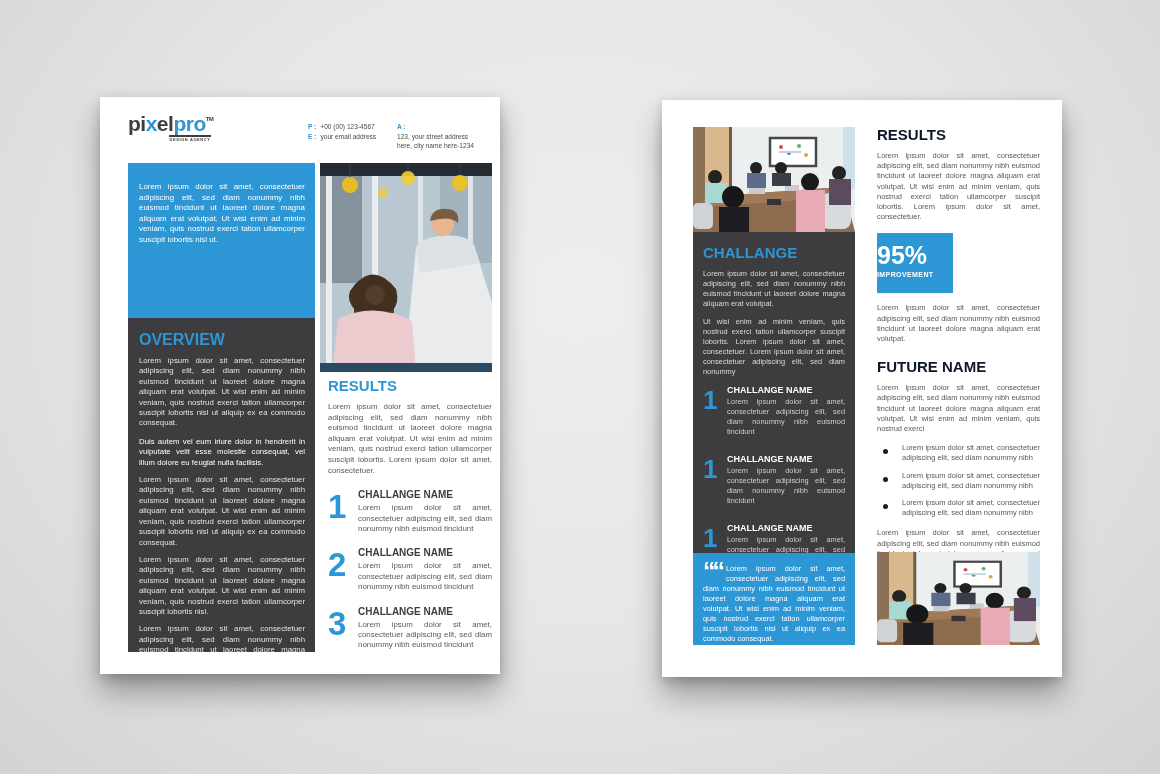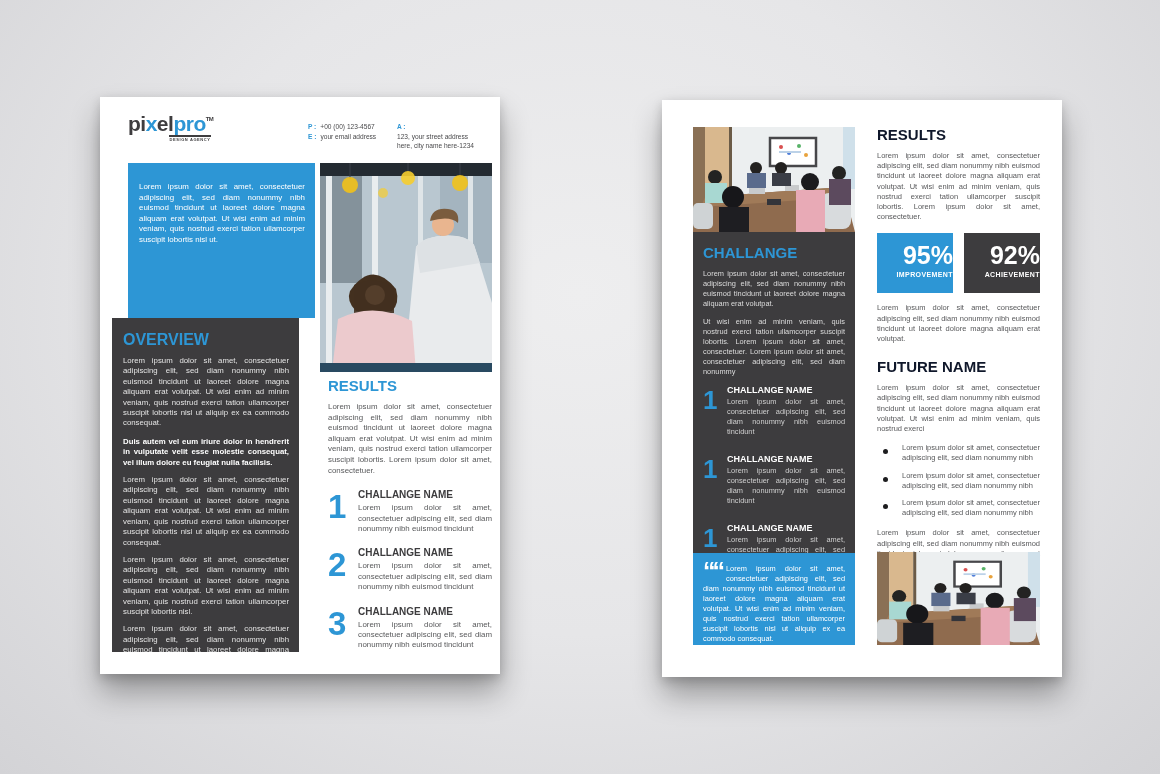--- a/index.html
+++ b/index.html
@@ -36,24 +36,24 @@
   
   .title-block { position:absolute; left:28px; top:66px; width:187px; height:155px; background:#2d96d5; color:#fff; padding:12px 10px 0 11px; overflow:hidden; }
   .t1 { font-size:24px; font-weight:bold; letter-spacing:3px; }
   .t2 { font-size:43px; font-weight:bold; letter-spacing:4px; margin-top:2px; }
   .t-intro { margin-top:7px; font-size:7.9px; line-height:10.6px; text-align:justify; hyphens:auto; }
 
   .photo { position:absolute; overflow:hidden; }
   .photo svg { display:block; width:100%; height:100%; }
   .photo-a { left:220px; top:66px; width:172px; height:209px; }
 
-  .overview-block { position:absolute; left:12px; top:221px; width:187px; height:334px; background:#3d3c3e; color:#e4e4e4; padding:13px 10px 0 11px; overflow:hidden; }
+  .overview-block { position:absolute; left:28px; top:221px; width:187px; height:334px; background:#3d3c3e; color:#e4e4e4; padding:13px 10px 0 11px; overflow:hidden; }
   .overview-block h2 { font-size:16px; color:#2d96d5; font-weight:bold; margin-bottom:7px; }
   .overview-block p { font-size:7.8px; line-height:10.4px; text-align:justify; hyphens:auto; margin-bottom:7px; }
-  .overview-block p.bold { font-weight:bold; color:#ffffff;margin-top:8px; }
+  .overview-block p.bold { font-weight:normal; color:#ffffff;margin-top:8px; }
 
   .chalenge { position:absolute; left:228px; top:280px; width:164px; }
   .h-blue { font-size:15px; color:#2d96d5; font-weight:bold; margin-bottom:8px; }
   .chalenge .intro { font-size:7.9px; line-height:10.6px; color:#58595b; text-align:justify; hyphens:auto; margin-bottom:13px; }
   .ch-item { display:flex; margin-bottom:13px; }
   .ch-num { width:30px; flex:0 0 30px; font-size:33px; font-weight:800; color:#2d96d5; line-height:30px; margin-top:3px; }
   .ch-name { font-size:10px; font-weight:bold; color:#3d3c3e; margin-bottom:3px; }
   .ch-text { font-size:7.9px; line-height:10.4px; color:#58595b; text-align:justify; hyphens:auto; }
 
   
@@ -69,21 +69,21 @@
   .s-text { font-size:7.4px; line-height:10px; color:#cfcfcf; text-align:justify; hyphens:auto; }
 
   .quote-block { position:absolute; left:31px; top:453px; width:162px; height:92px; background:#2d96d5; color:#fff; padding:11px 10px 0 10px; overflow:hidden; }
   .qmark { float:left; font-size:25px; font-weight:bold; line-height:14px; margin-right:4px; letter-spacing:-3px; }
   .quote-block p { font-size:7.4px; line-height:10px; text-align:justify; hyphens:auto; }
 
   .right-col { position:absolute; left:215px; top:26px; width:163px; }
   .right-col h2 { font-size:15px; color:#0f172a; font-weight:bold; margin-bottom:8px; }
   .right-col p { font-size:7.5px; line-height:10.2px; color:#58595b; text-align:justify; hyphens:auto; margin-bottom:9px; }
   .stats { display:flex; gap:11px; margin:11px 0 10px 0; }
-  .stat { width:76px; height:60px; color:#fff; text-align:right; padding-top:9px; }
+  .stat { width:76px; height:60px; color:#fff; text-align:left; padding-top:9px; }
   .stat-blue { background:#2d96d5; }
   .stat-dark { background:#3d3c3e; }
   .stat-value { font-size:25px; font-weight:800; line-height:26px; }
   .stat-label { font-size:7px; font-weight:bold; letter-spacing:.4px; margin-top:3px; }
   .fp-heading { margin-top:14px; }
   .bullet { display:flex; margin-bottom:7px; }
   .dot { flex:0 0 5px; width:5px; height:5px; border-radius:50%; background:#1d1d1f; margin:6px 14px 0 6px; }
   .bullet p { margin-bottom:0; }
   .after-bullets { margin-top:10px; }
 </style>
@@ -257,24 +257,20 @@
 
     <div class="right-col">
       <h2>RESULTS</h2>
       <p>Lorem ipsum dolor sit amet, consectetuer adipiscing elit, sed diam nonummy nibh euismod tincidunt ut laoreet dolore magna aliquam erat volutpat.  Ut wisi enim ad minim veniam, quis nostrud exerci tation ullamcorper suscipit lobortis. Lorem ipsum dolor sit amet, consectetuer.</p>
 
       <div class="stats">
         <div class="stat stat-blue">
           <div class="stat-value">95%</div>
           <div class="stat-label">IMPROVEMENT</div>
         </div>
-        <div class="stat stat-dark">
-          <div class="stat-value">92%</div>
-          <div class="stat-label">ACHIEVEMENT</div>
-        </div>
       </div>
 
       <p>Lorem ipsum dolor sit amet, consectetuer adipiscing elit, sed diam nonummy nibh euismod tincidunt ut laoreet dolore magna aliquam erat volutpat.</p>
 
       <h2 class="fp-heading">FUTURE NAME</h2>
       <p>Lorem ipsum dolor sit amet, consectetuer adipiscing elit, sed diam nonummy nibh euismod tincidunt ut laoreet dolore magna aliquam erat volutpat.  Ut wisi enim ad minim veniam, quis nostrud exerci</p>
 
       <div class="bullet">
         <span class="dot"></span>
         <p>Lorem ipsum dolor sit amet, consectetuer adipiscing elit, sed diam nonummy nibh</p>

